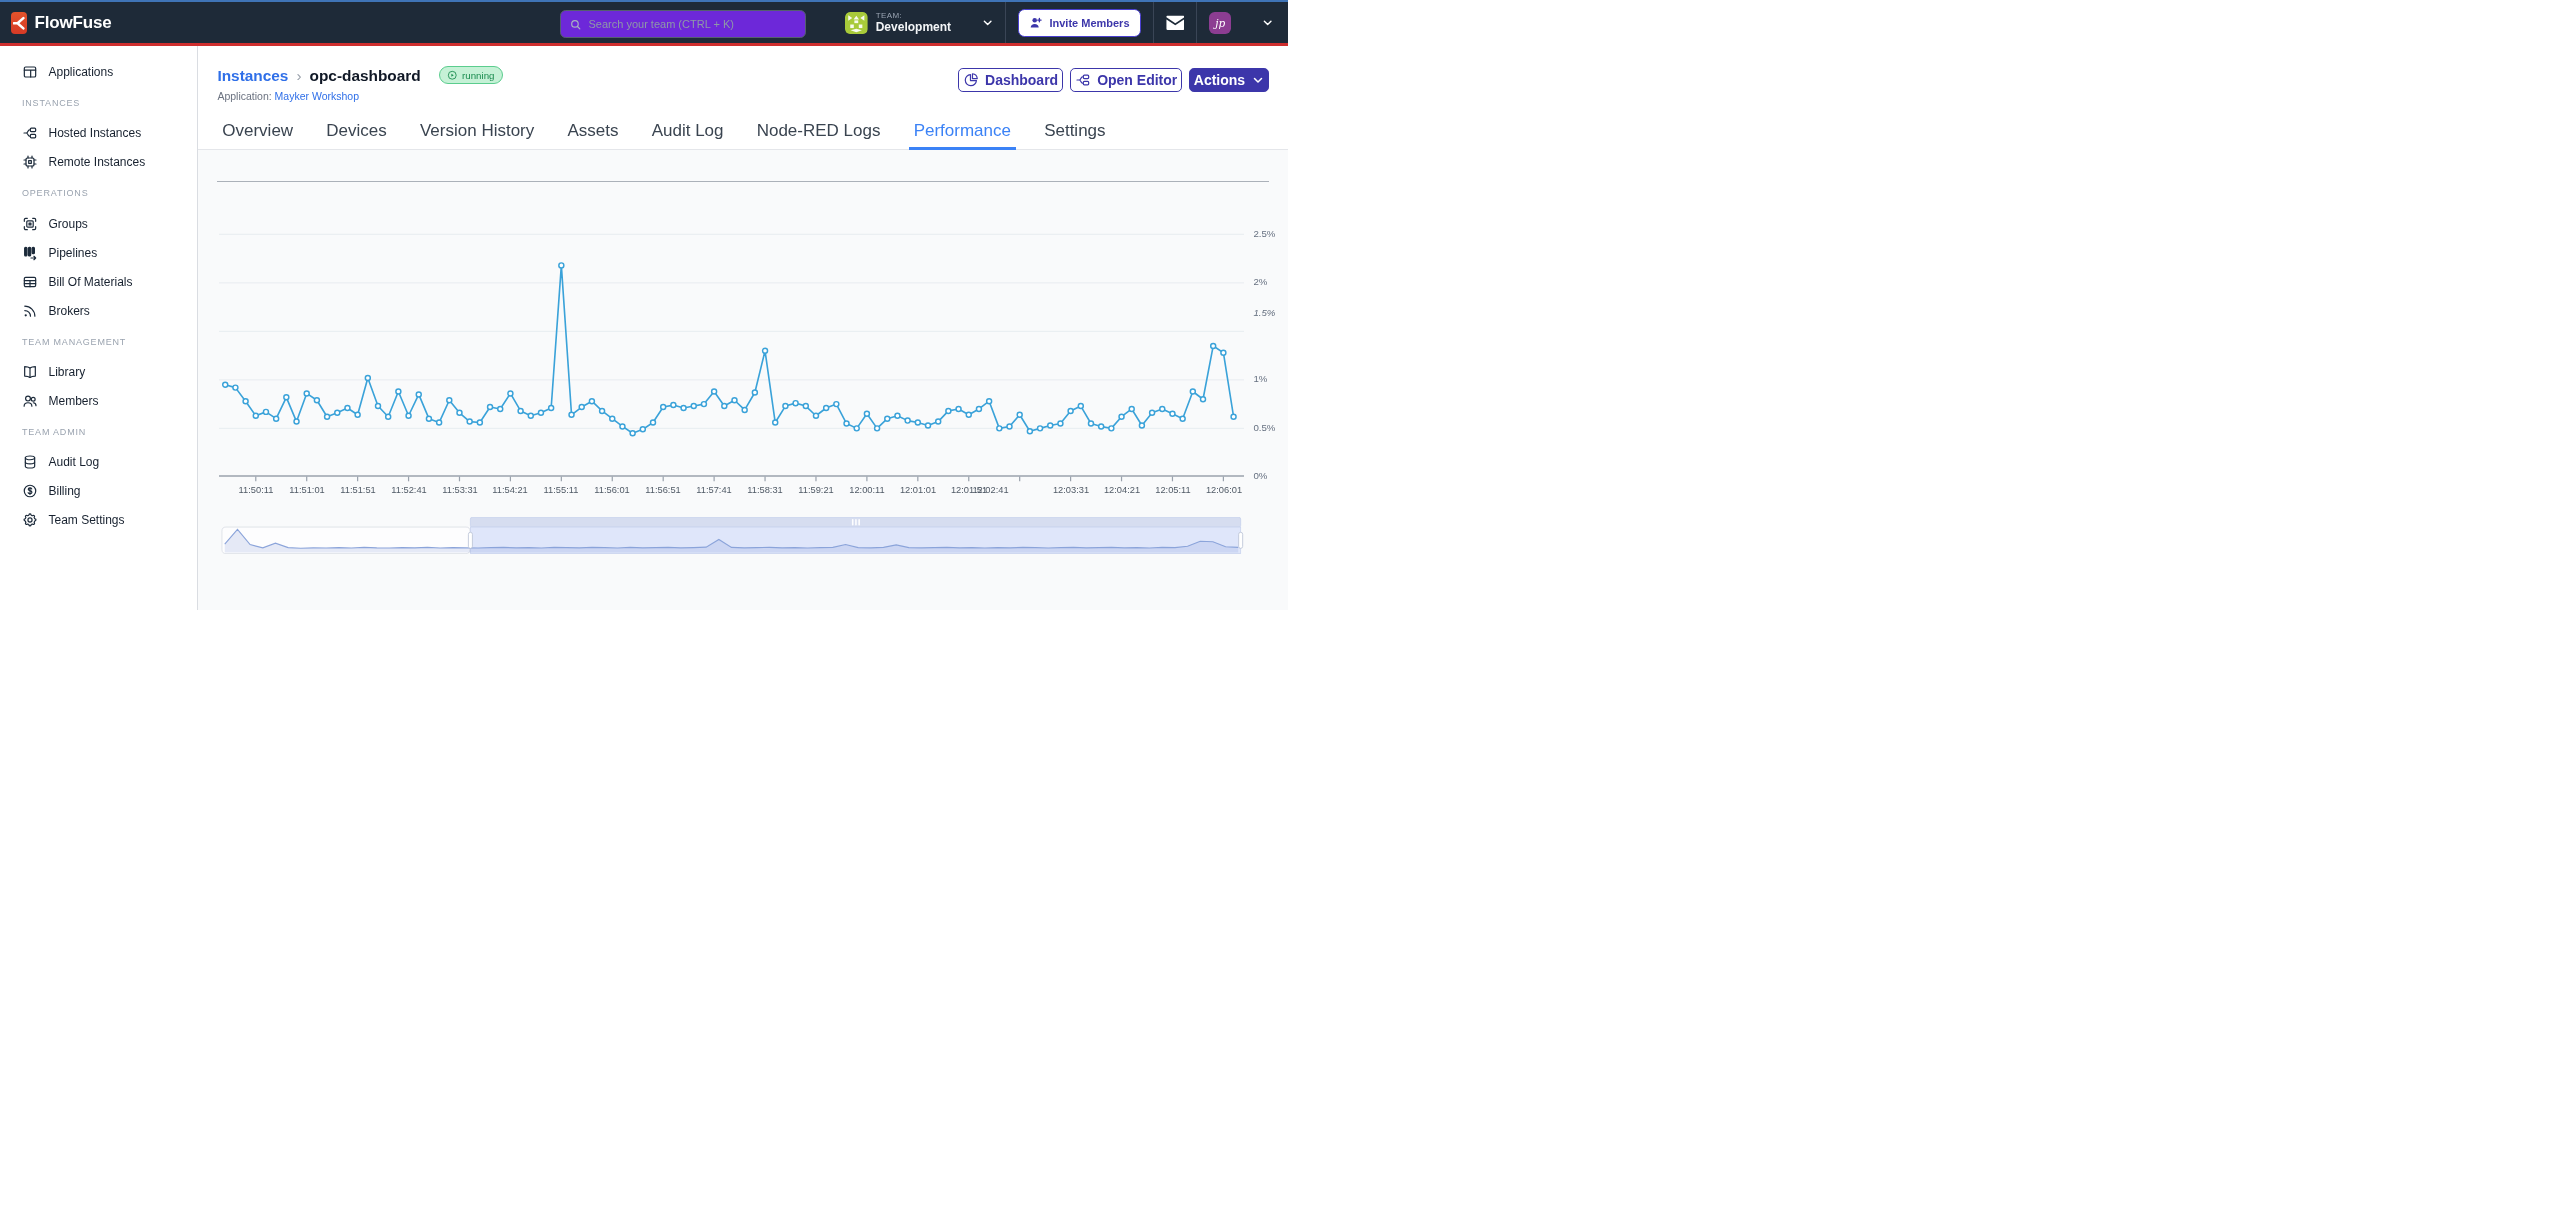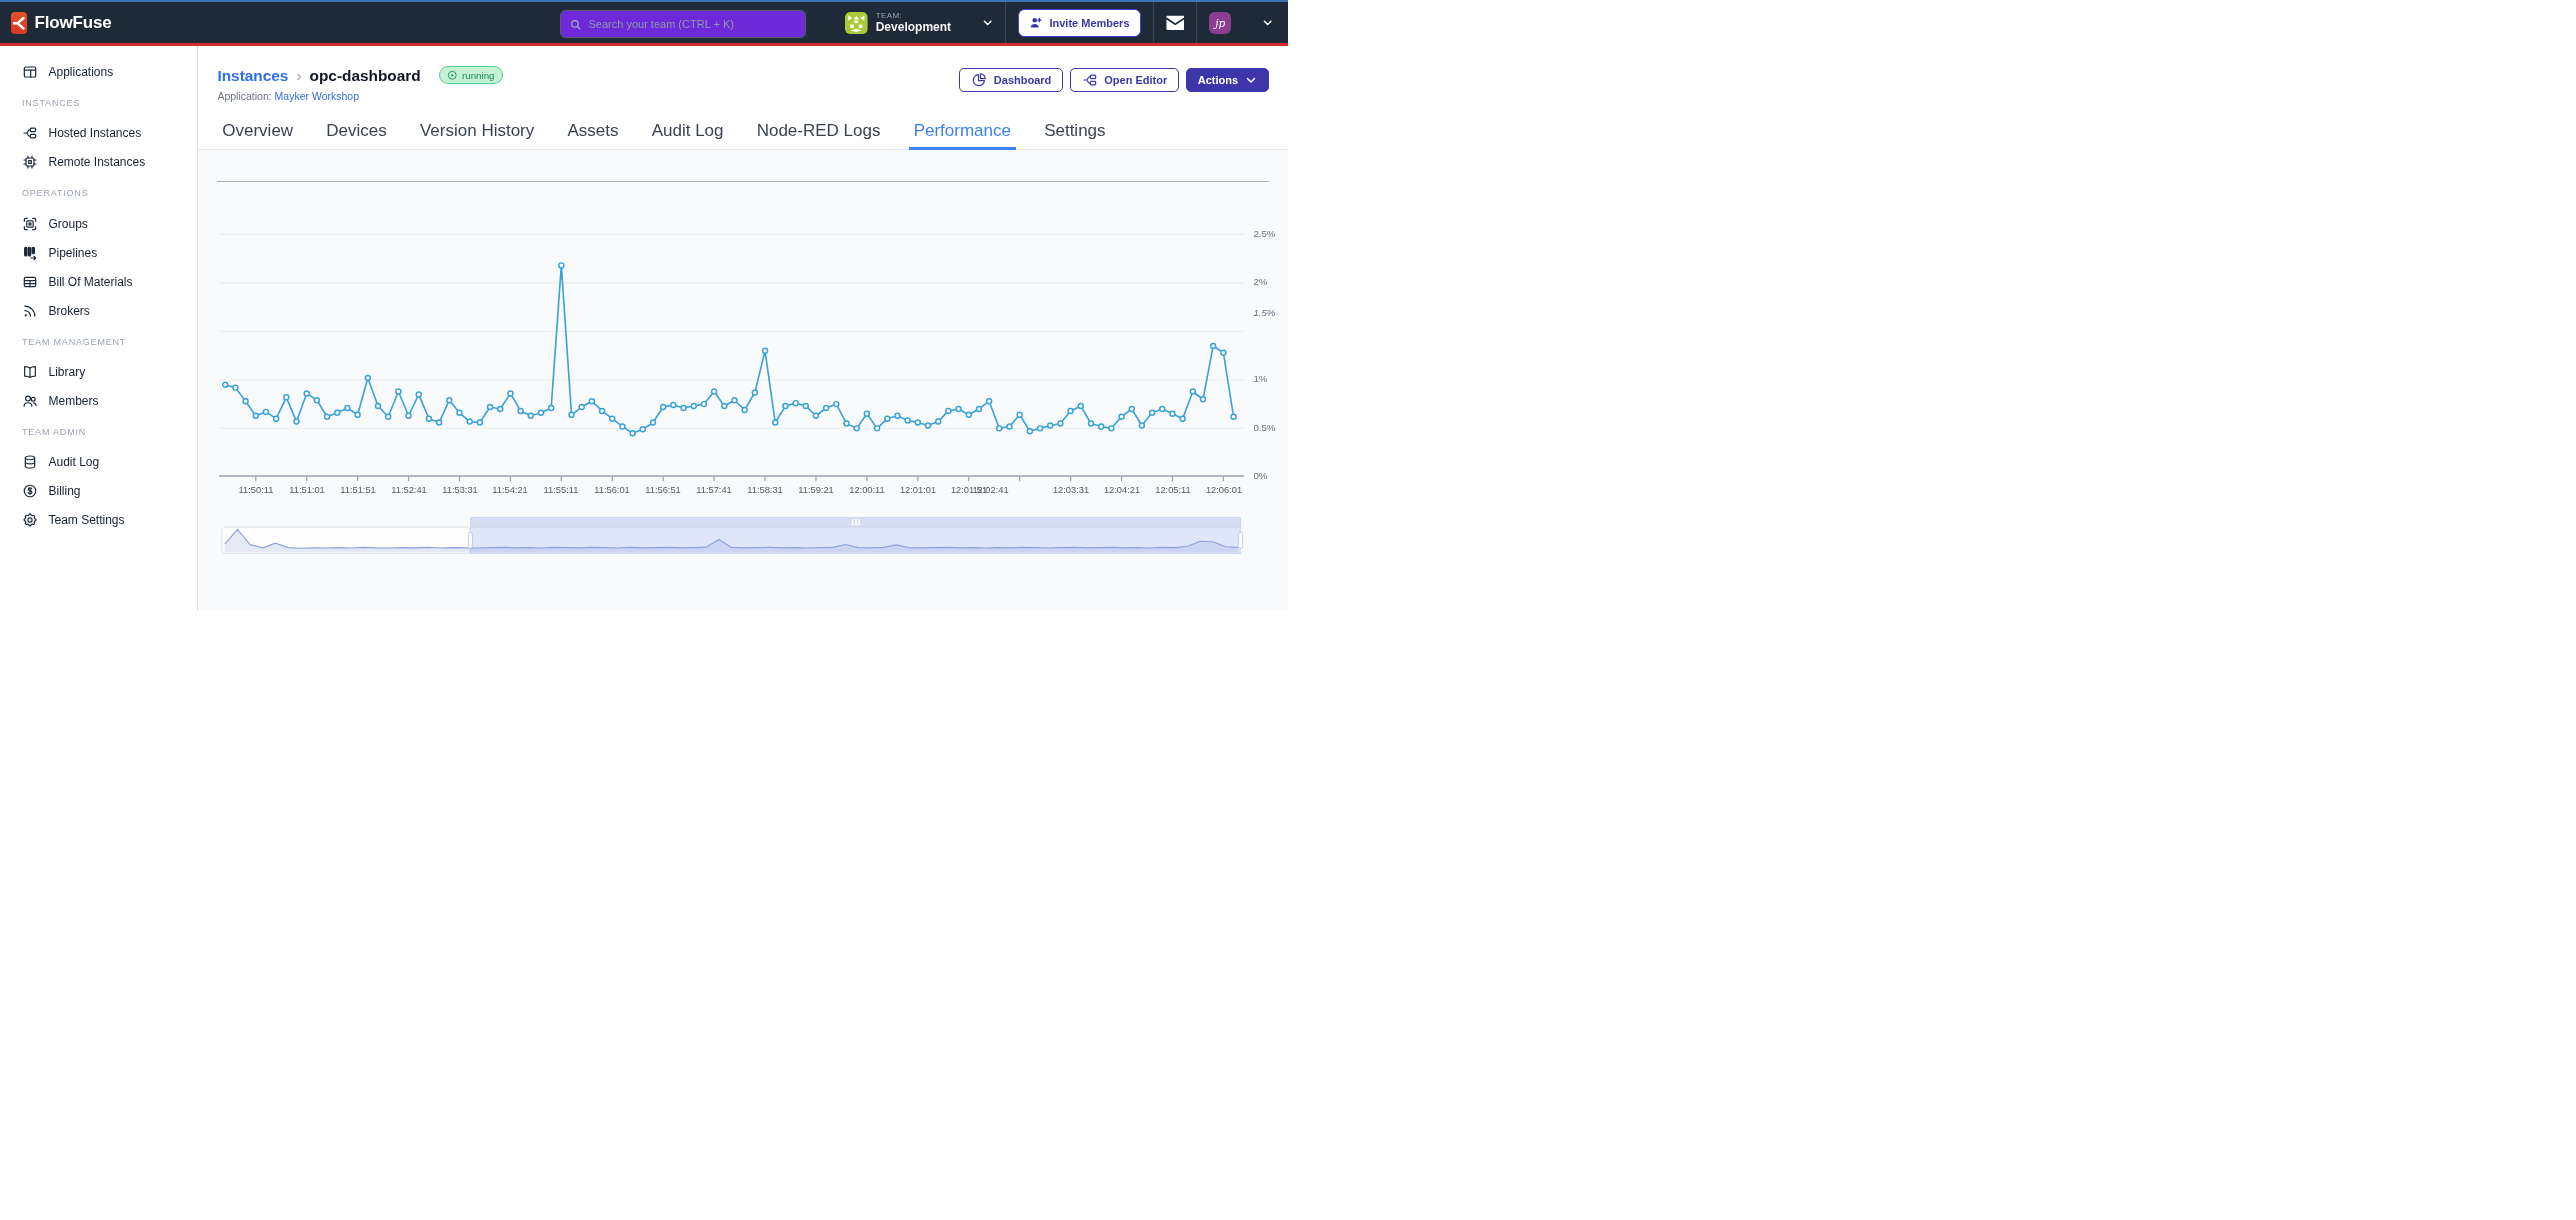--- a/index.html
+++ b/index.html
@@ -52,22 +52,22 @@
   .hdr-top{display:flex;align-items:flex-start}
   .crumbs{display:flex;align-items:center;gap:8px;line-height:19.4px}
   .crumb-link{color:var(--link);font-size:15.4px;font-weight:700;text-decoration:none;cursor:pointer}
   .crumb-sep{color:#9aa1ab;font-size:15.4px}
   .crumb-cur{color:#101826;font-size:15.4px;font-weight:700}
   .pill-running{display:inline-flex;align-items:center;gap:4.9px;background:#c5f1d6;border:0.8px solid #5bcd8e;
     color:#198b4e;border-radius:808px;height:18px;padding:0 8px 0 6.5px;font-size:9.7px;margin-left:10.5px}
   .app-line{margin-top:4.9px;font-size:10.5px;color:var(--gray)}
   .app-line a{color:var(--link);text-decoration:none;cursor:pointer}
   .hdr-actions{margin-left:auto;display:flex;gap:6.5px;margin-top:2.4px}
-  .btn{display:flex;align-items:center;gap:6.5px;height:24px;padding:0 11px;border-radius:4.9px;
-    font-size:11px;font-weight:700;cursor:pointer;font-family:inherit}
+  .btn{display:flex;align-items:center;gap:6.5px;height:24px;padding:0 4px;border-radius:4.9px;
+    font-size:14px;font-weight:700;cursor:pointer;font-family:inherit}
   .btn.outline{background:#fff;border:1.2px solid var(--accent);color:var(--accent)}
   .btn.solid{background:var(--accent);border:1.2px solid var(--accent);color:#fff}
 
   .tabs{display:flex;gap:23.4px;padding:0 19.4px;margin-top:13px;border-bottom:0.8px solid #e4e6ea}
   .tab{padding:5.7px 4.9px 8px;font-size:17px;color:#3a4450;cursor:pointer;position:relative;white-space:nowrap}
   .tab.active{color:var(--tabblue);font-weight:500}
   .tab.active::after{content:"";position:absolute;left:0;right:0;bottom:-0.8px;height:2.4px;background:var(--tabblue)}
 
   .panel{flex:1;background:var(--panel);padding:26px 19.4px 0}
   .panel-head{display:flex;align-items:center}

